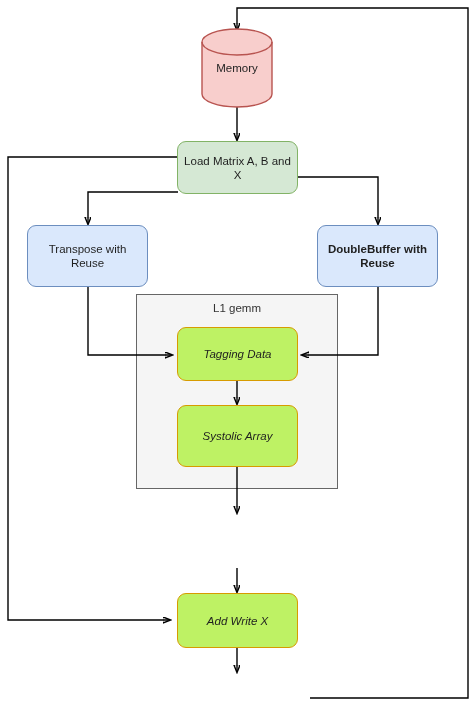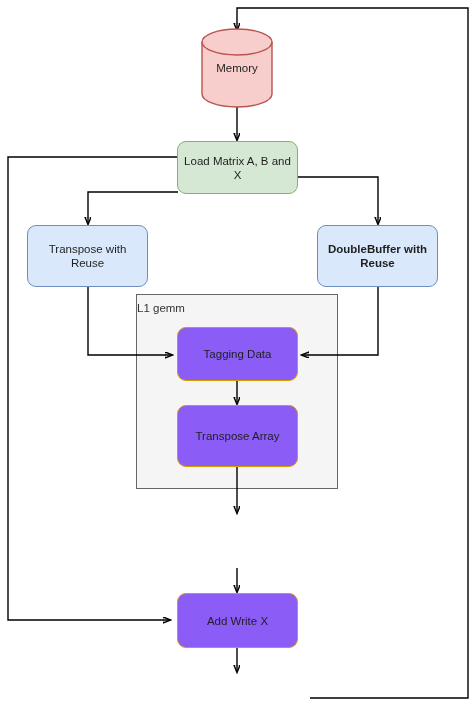--- a/index.html
+++ b/index.html
@@ -34,37 +34,39 @@
   }
   .node-green {
     background: #d5e8d4;
     border-color: #82b366;
   }
   .node-blue {
     background: #dae8fc;
     border-color: #6c8ebf;
   }
   .node-orange {
-    background: #8b5cf6;
+    background: #bef264;
     border-color: #d79b00;
+    font-style: italic;
   }
   .cylinder {
     position: absolute;
     z-index: 3;
   }
   .group-box {
     position: absolute;
     box-sizing: border-box;
     background: #f5f5f5;
     border: 1.4px solid #666666;
     z-index: 1;
   }
   .group-label {
     position: absolute;
     width: 100%;
+    text-align: center;
     top: 6px;
     left: 0;
     font-size: 11.5px;
     line-height: 14px;
     color: #333333;
     z-index: 2;
   }
   .edges {
     position: absolute;
     left: 0;
@@ -142,21 +144,21 @@
 
   <div class="group-box" style="left:136px; top:294px; width:202px; height:195px;">
     <div class="group-label">L1 gemm</div>
   </div>
 
   <div class="node node-orange" style="left:177px; top:327px; width:121px; height:54px;">
     <span>Tagging Data</span>
   </div>
 
   <div class="node node-orange" style="left:177px; top:405px; width:121px; height:62px;">
-    <span>Transpose Array</span>
+    <span>Systolic Array</span>
   </div>
 
 
   <div class="node node-orange" style="left:177px; top:593px; width:121px; height:55px;">
     <span>Add Write X</span>
   </div>
 
 
 </div>
 

